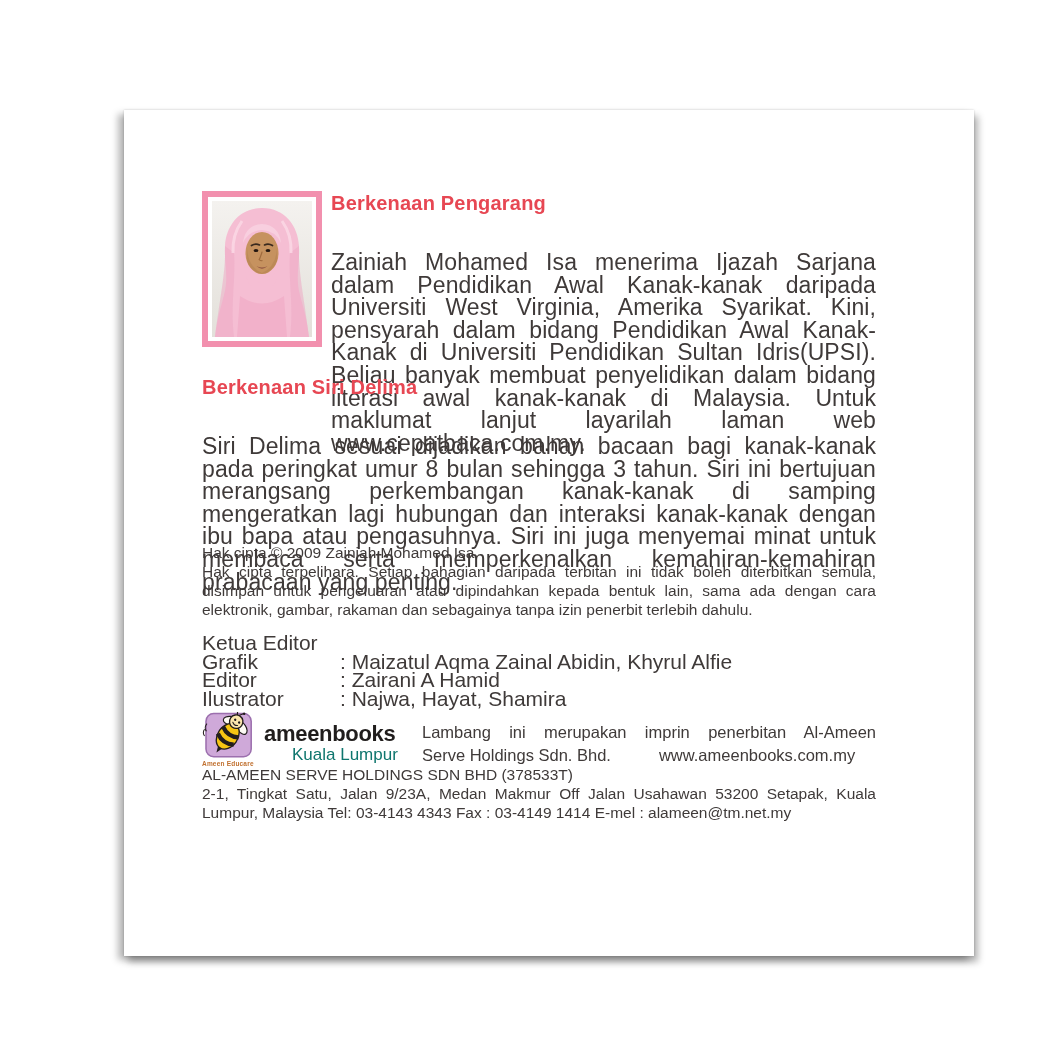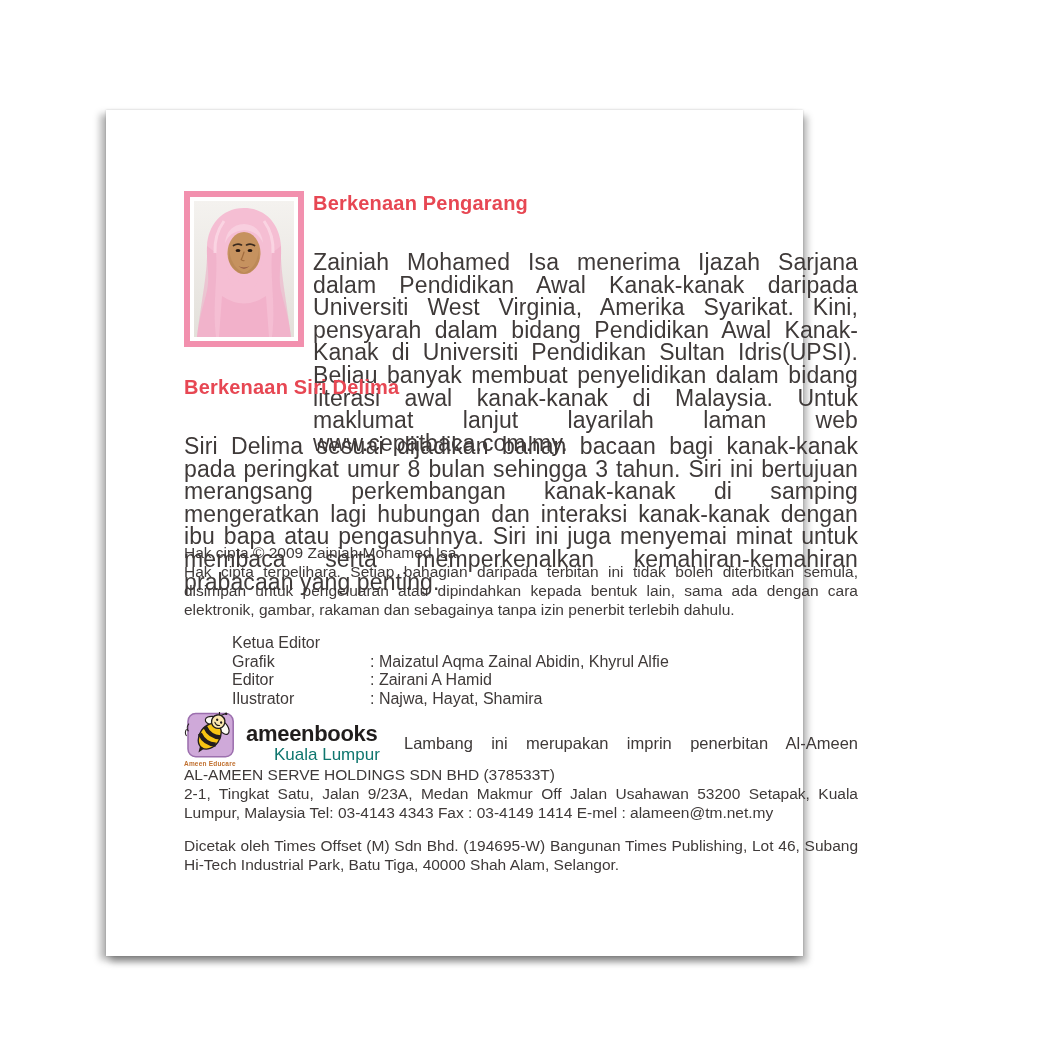--- a/index.html
+++ b/index.html
@@ -1,20 +1,20 @@
 <!DOCTYPE html>
 <html><head>
 <meta charset="utf-8">
 <style>
   * { margin:0; padding:0; box-sizing:border-box; }
   html,body { width:1060px; height:1060px; background:#ffffff; }
   body { font-family:"Liberation Sans","DejaVu Sans",sans-serif; color:#3f3a39; position:relative; }
 
   .page-card {
-    position:absolute; left:106px; top:110px; width:697px; height:846px;
+    position:absolute; left:124px; top:110px; width:850px; height:846px;
     background:#ffffff;
     box-shadow:-6px 4px 7px rgba(0,0,0,0.28), 4px 6px 7px rgba(0,0,0,0.30), 0 0 2px rgba(0,0,0,0.18);
   }
   .block { position:absolute; left:78px; width:674px; }
 
   h2.red-heading {
     color:#e74753; font-size:20px; font-weight:600; letter-spacing:0.2px; line-height:24px;
   }
   p.body-text {
     font-size:23px; line-height:22.6px; text-align:justify; letter-spacing:0.1px;margin-top:36px;
@@ -32,21 +32,21 @@
   .author-text h2 { margin-bottom:2px; }
 
   
   .series-section { top:265px; }
   .series-section h2 { margin-bottom:2px; }
 
   
   .copyright-block { top:433px; }
 
   
-  .credits-block { top:524px; font-size:16px; line-height:18.6px;margin-left:48px; }
+  .credits-block { top:524px; font-size:21px; line-height:18.6px; }
   .credit-row { display:flex; }
   .credit-label { width:138px; flex:0 0 auto; }
   .credit-value { flex:1; }
 
   
   .imprint-row { top:602px; display:flex; align-items:center; }
   .logo-box { flex:0 0 auto; width:60px; }
   .logo-box svg { display:block; }
   .logo-tagline { font-size:6.5px; font-weight:700; color:#c0702f; letter-spacing:0.2px; margin-top:-2px; }
   .wordmark-box { flex:0 0 auto; margin-left:2px; padding-top:7px; width:158px; }
@@ -155,23 +155,25 @@
         </g>
       </svg>
       <div class="logo-tagline">Ameen Educare</div>
     </div>
     <div class="wordmark-box">
       <div class="wordmark">ameenbooks</div>
       <div class="wordmark-city">Kuala Lumpur</div>
     </div>
     <div class="imprint-text">
       <div class="imprint-line1">Lambang ini merupakan imprin penerbitan Al-Ameen</div>
+      <div class="imprint-line2">
+        <span>Serve Holdings Sdn. Bhd.</span><span class="url">www.ameenbooks.com.my</span>
+      </div>
     </div>
   </div>
 
   <div class="block publisher-block small-text">
     <div class="publisher-name">AL-AMEEN SERVE HOLDINGS SDN BHD (378533T)</div>
     <div>2-1, Tingkat Satu, Jalan 9/23A, Medan Makmur Off Jalan Usahawan 53200 Setapak, Kuala Lumpur, Malaysia Tel: 03-4143 4343  Fax : 03-4149 1414 E-mel : alameen@tm.net.my</div>
   </div>
 
-  <div class="block printer-block small-text">Dicetak oleh Times Offset (M) Sdn Bhd. (194695-W) Bangunan Times Publishing, Lot 46, Subang Hi-Tech Industrial Park, Batu Tiga, 40000 Shah Alam, Selangor.</div>
 
 </div>
 
 </body></html>

